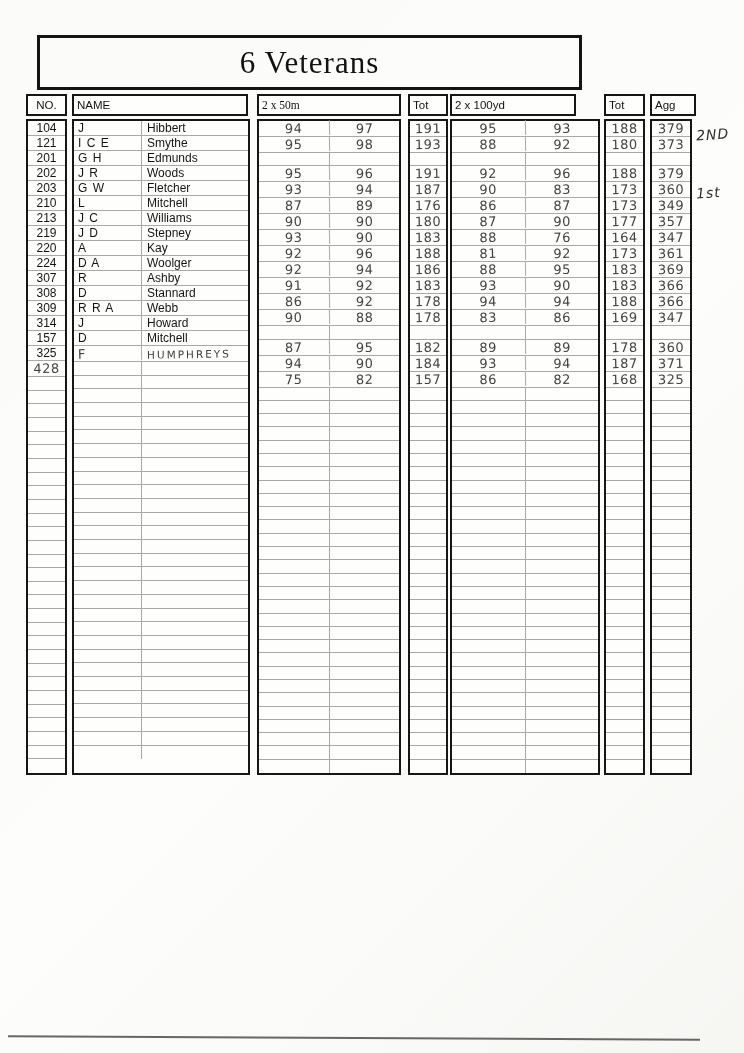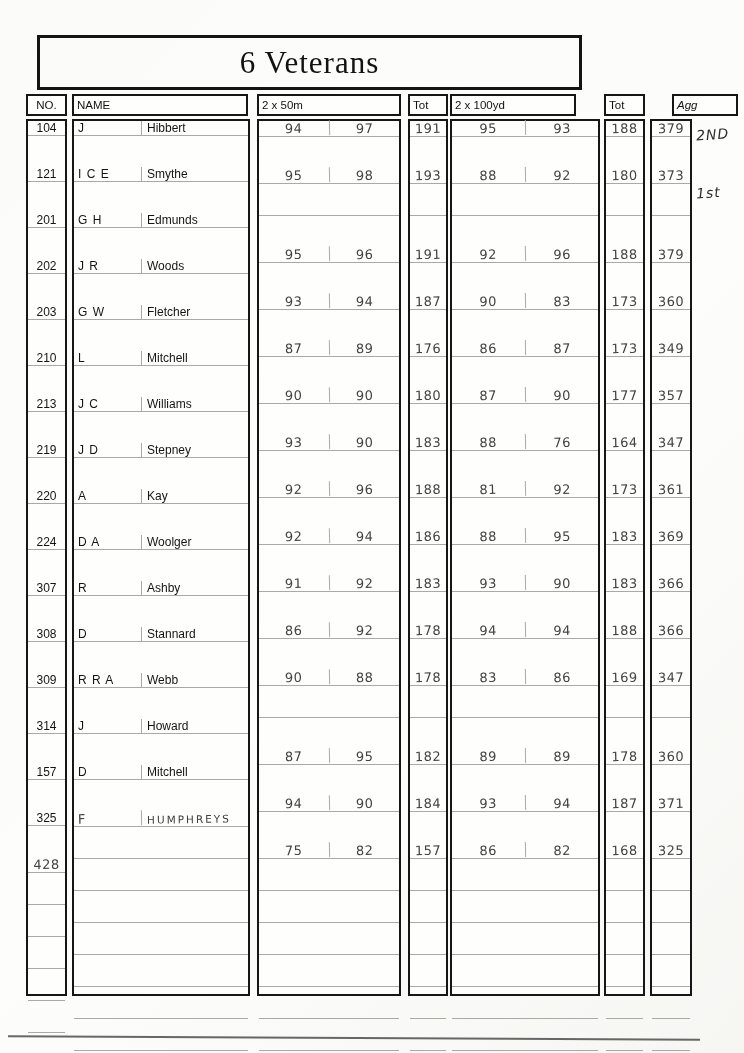--- a/index.html
+++ b/index.html
@@ -37,34 +37,33 @@
     background: #fefefd;
     font-size: 11.5px;
     color: #121212;
     display: flex; align-items: center;
     padding: 0 3px;
     white-space: nowrap; overflow: hidden;
   }
   .hdr.center { justify-content: center; }
   #hdr-no   { left: 26px;  width: 41px;  }
   #hdr-name { left: 72px;  width: 176px; }
-  #hdr-r1   { left: 257px; width: 144px; }
+  #hdr-r1   { left: 257px; width: 144px; font-family: Liberation Serif, serif; }
   #hdr-t1   { left: 408px; width: 40px;  }
   #hdr-r2   { left: 450px; width: 126px; }
   #hdr-t2   { left: 604px; width: 41px;  }
-  #hdr-agg  { left: 672px; width: 66px; font-style: italic;  }
+  #hdr-agg  { left: 650px; width: 46px;  }
   
   .strip {
     position: absolute;
-    top: 119px; height: 877px;
+    top: 119px; height: 656px;
     border: 2px solid #161616;
     background: #fefefd;
     display: grid;
     grid-template-rows: repeat(46, 1fr);
-    gap: 31px;
   }
   #strip-no   { left: 26px;  width: 41px;  }
   #strip-name { left: 72px;  width: 178px; }
   #strip-r1   { left: 257px; width: 144px; }
   #strip-t1   { left: 408px; width: 40px;  }
   #strip-r2   { left: 450px; width: 150px; }
   #strip-t2   { left: 604px; width: 41px;  }
   #strip-agg  { left: 650px; width: 42px;  }
   .row {
     border-bottom: 1px solid #a9a9a6;

